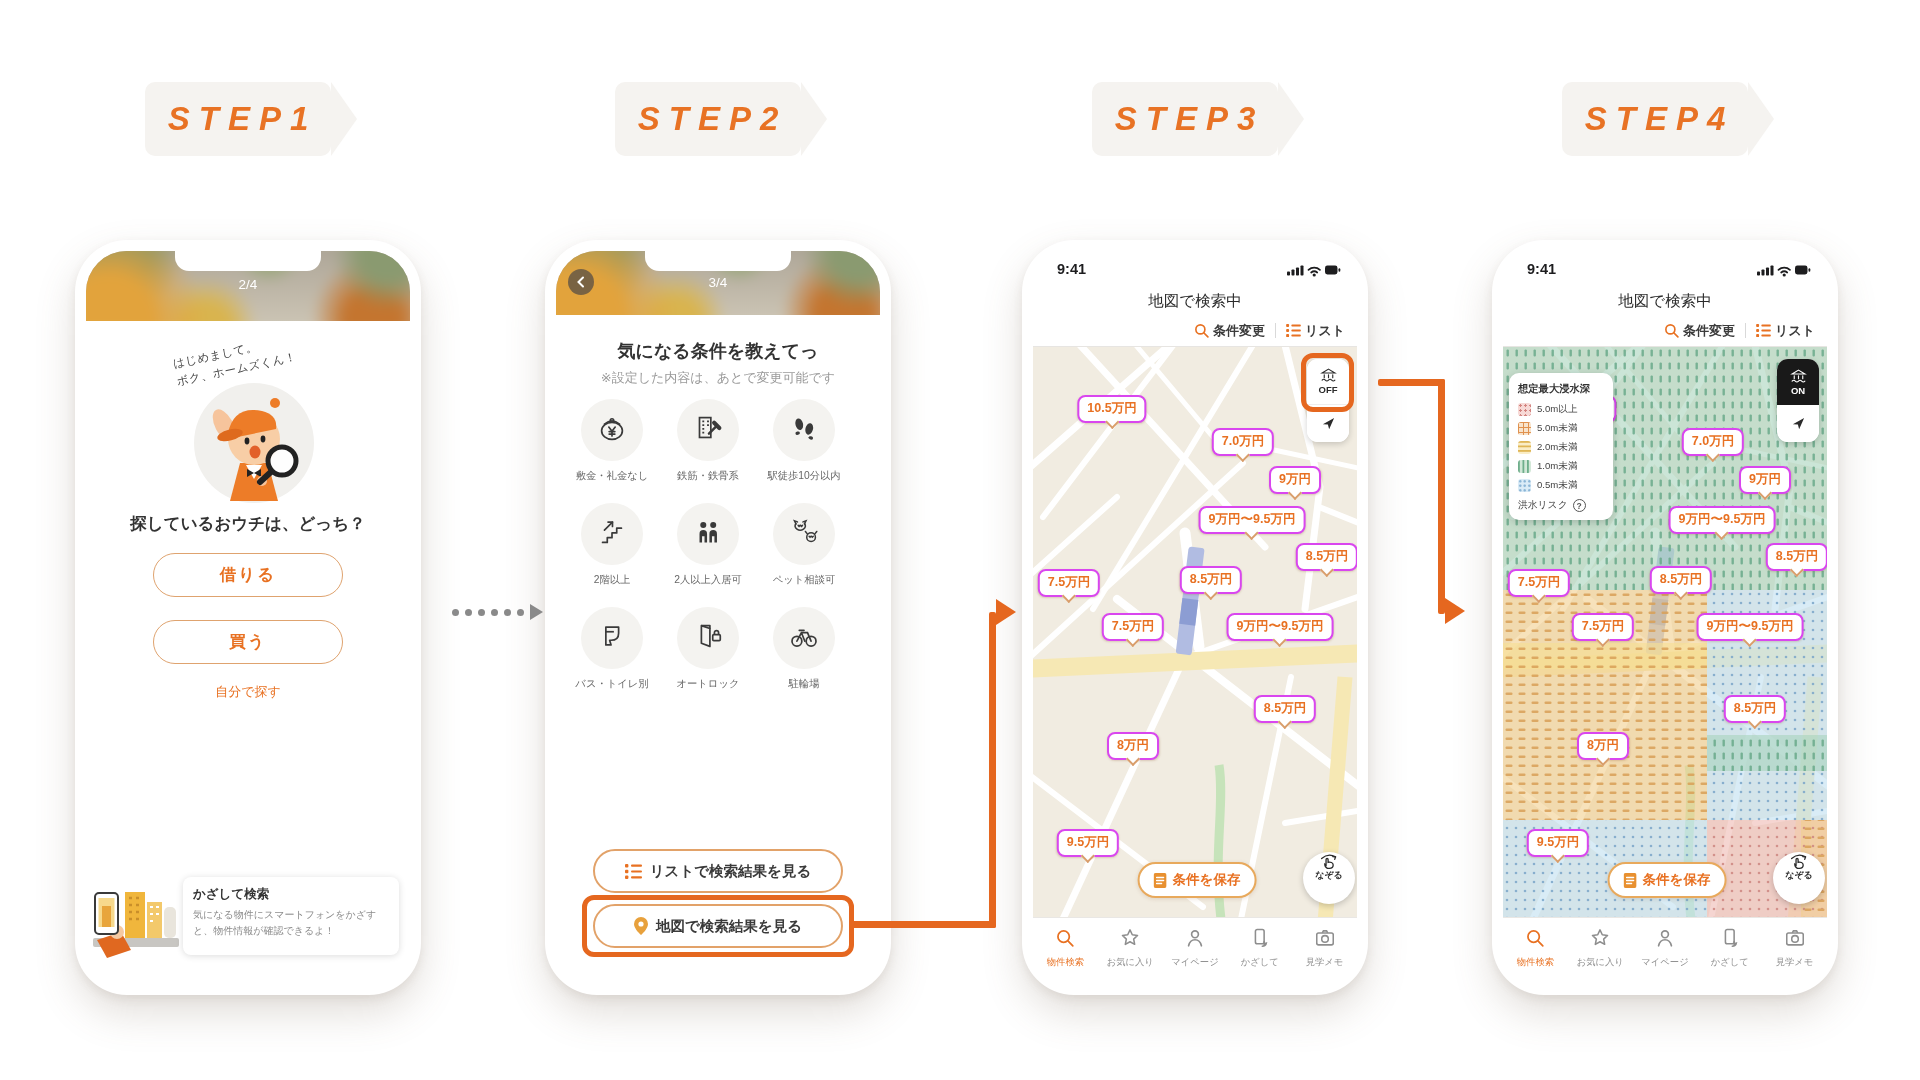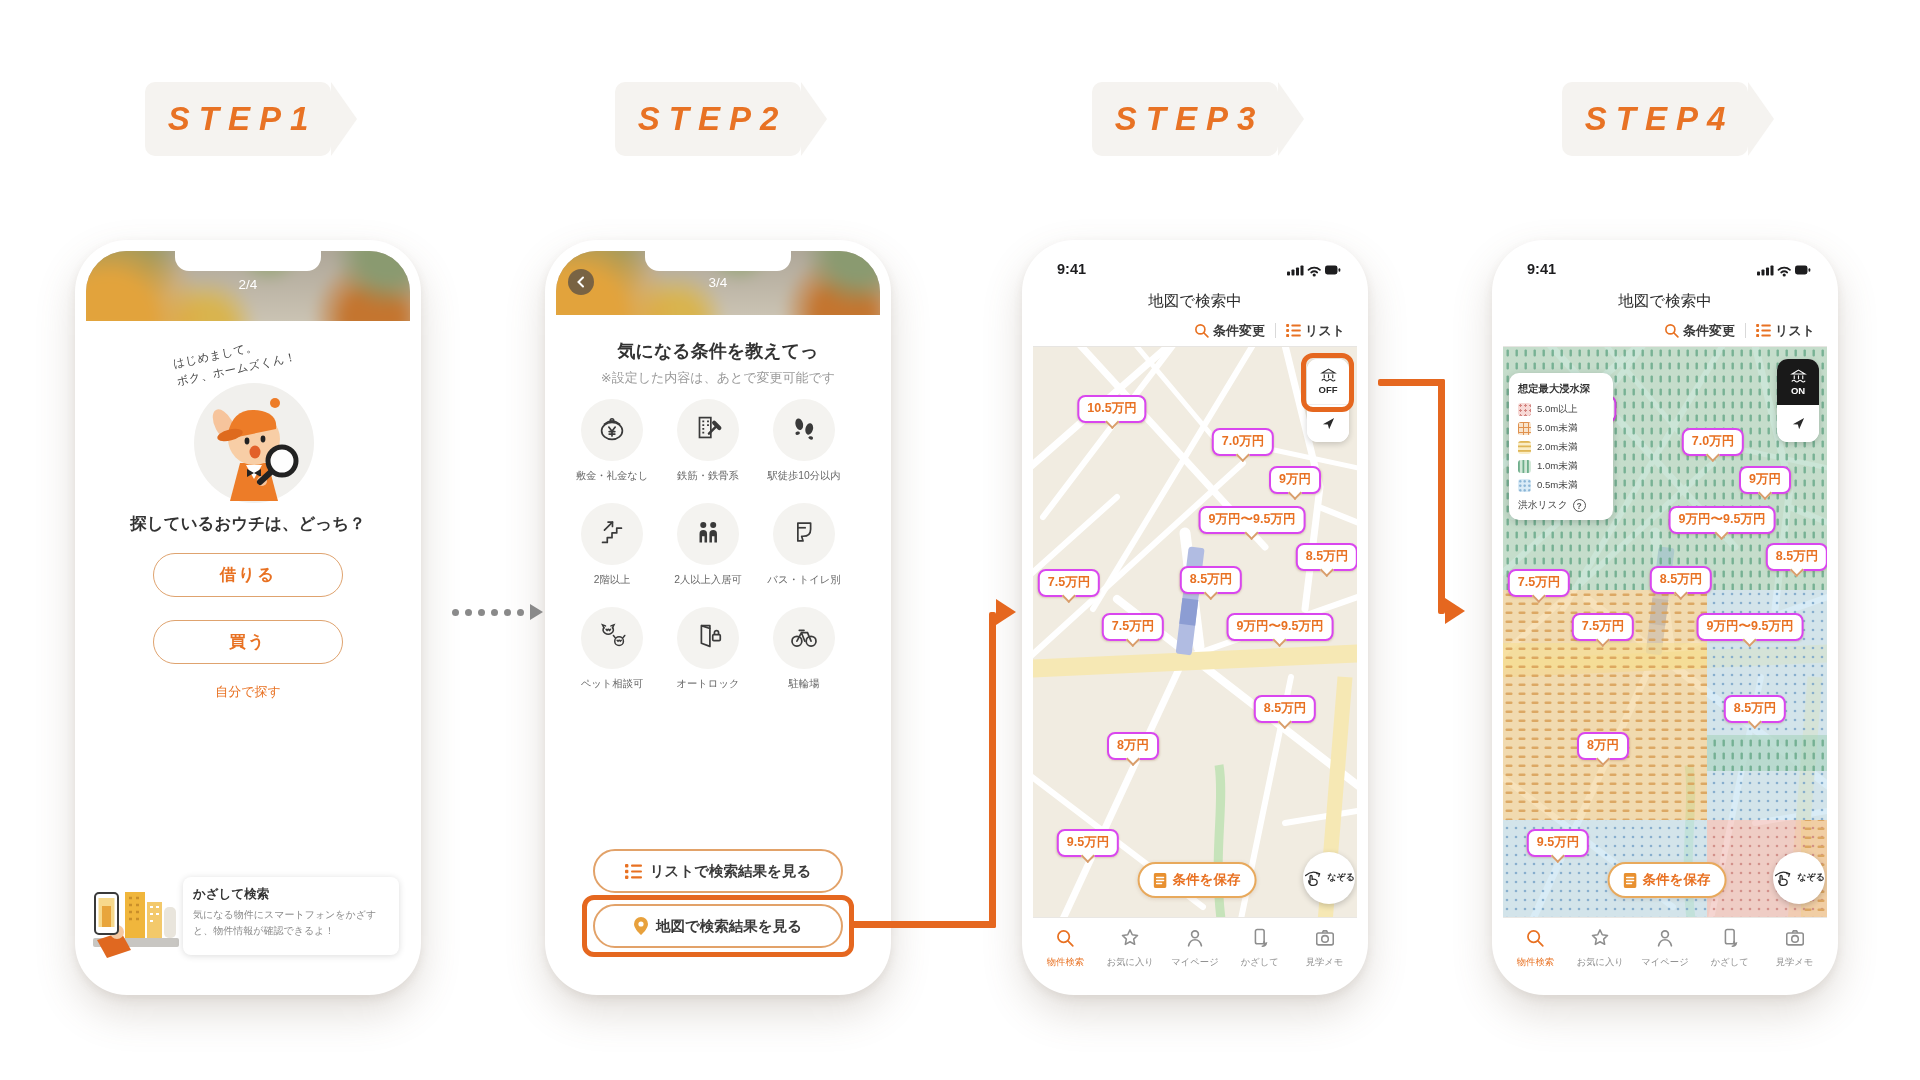--- a/index.html
+++ b/index.html
@@ -84,22 +84,22 @@
   .toggle-capsule { position:absolute; right:8px; top:12px; width:42px; border-radius:11px; overflow:hidden; z-index:40;
                     box-shadow:0 2px 6px rgba(0,0,0,.18); background:#fff; }
   .toggle-top { height:46px; display:flex; flex-direction:column; align-items:center; justify-content:center; gap:1px;
                 background:#fff; color:#2b2b2b; font-size:9.5px; font-weight:bold; border-bottom:1px solid #eee; }
   .toggle-top.on { background:#191919; color:#fff; border-bottom:none; }
   .toggle-nav { height:37px; display:flex; align-items:center; justify-content:center; background:#fff; }
   .save-btn { position:absolute; left:164px; top:533px; transform:translate(-50%,-50%); height:36px; padding:0 14px;
               background:#fff; border:2px solid #E8A95C; border-radius:19px; display:flex; align-items:center; gap:6px;
               color:#E87122; font-size:13.5px; font-weight:bold; z-index:30; box-shadow:0 1px 4px rgba(150,100,60,.2); }
   .trace-btn { position:absolute; left:270px; top:505px; width:52px; height:52px; border-radius:50%; background:#fff;
-               box-shadow:0 2px 6px rgba(0,0,0,.2); display:flex; align-items:center;
-               justify-content:space-between; z-index:30; }
+               box-shadow:0 2px 6px rgba(0,0,0,.2); display:flex; flex-direction:column; align-items:center;
+               justify-content:flex-start; z-index:30; }
   .trace-btn .lbl { font-size:9px; color:#2b2b2b; font-weight:bold; margin-top:-1px; }
   .legend { position:absolute; left:6px; top:26px; width:104px; background:#fff; border-radius:10px; z-index:45;
             box-shadow:0 2px 8px rgba(0,0,0,.18); padding:9px 9px 8px; }
   .legend .lt { font-size:10.3px; font-weight:bold; color:#333; margin-bottom:7px; }
   .legend .li { display:flex; align-items:center; gap:6px; margin-bottom:6px; font-size:9.6px; color:#444; }
   .legend .lf { display:flex; align-items:center; gap:5px; font-size:9.8px; color:#444; margin-top:7px; }
   .qmark { width:13px; height:13px; border:1.2px solid #555; border-radius:50%; font-size:8.5px; color:#555;
            display:flex; align-items:center; justify-content:center; font-weight:bold; }
   .sw { width:13px; height:13px; border-radius:3px; flex:none; }
   .sw-pink   { background:#F7D9D6; background-image:radial-gradient(#D2827E 1px,transparent 1.4px); background-size:5px 5px; }
@@ -284,42 +284,42 @@
                     <circle cx="23.5" cy="10.5" r="3.2"></circle>
                     <path d="M19.5 29 v-9 a4 4 0 0 1 8 0 v9 h-2.7 v-6.5 h-2.6 V29 Z"></path>
                   </g>
                 </svg></span>
             </div>
                    <div class="cond-label">2人以上入居可</div>
           </div>
           <div class="cond">
             <div class="cond-circle">
               <span><svg width="34" height="34" viewBox="0 0 36 36">
-                  <g stroke="#3a3a3a" stroke-width="1.8" fill="none" stroke-linejoin="round">
-                    <path d="M11.5 8.5 h13.5 v6.5 q0 7.5 -8 7.5 h-1.5 l1.5 5 h-5.5 Z"></path>
-                    <path d="M11.5 13.5 h8.5"></path>
-                  </g>
-                </svg></span>
-            </div>
-                   <div class="cond-label">バス・トイレ別</div>
-          </div>
-          <div class="cond">
-            <div class="cond-circle">
-              <span><svg width="34" height="34" viewBox="0 0 36 36">
                   <g stroke="#3a3a3a" stroke-width="1.6" fill="none" stroke-linecap="round">
                     <path d="M9.5 9.5 l-1.6 -3.4 3.2 1.2 M18.5 9.5 l1.6 -3.4 -3.2 1.2"></path>
                     <path d="M9.5 9 a5.3 4.6 0 1 0 9 0"></path>
                     <path d="M11.8 11 l1 1 1 -1 M14.4 11 l1 1 1 -1"></path>
                     <path d="M21.5 20 l-2 -2.6 M29.5 20 l2 -2.6"></path>
                     <circle cx="25.5" cy="23.5" r="4.6"></circle>
                     <path d="M23.4 22.5 l1 1 1 -1 M25.8 22.5 l1 1 1 -1"></path>
                   </g>
                 </svg></span>
             </div>
                    <div class="cond-label">ペット相談可</div>
+          </div>
+          <div class="cond">
+            <div class="cond-circle">
+              <span><svg width="34" height="34" viewBox="0 0 36 36">
+                  <g stroke="#3a3a3a" stroke-width="1.8" fill="none" stroke-linejoin="round">
+                    <path d="M11.5 8.5 h13.5 v6.5 q0 7.5 -8 7.5 h-1.5 l1.5 5 h-5.5 Z"></path>
+                    <path d="M11.5 13.5 h8.5"></path>
+                  </g>
+                </svg></span>
+            </div>
+                   <div class="cond-label">バス・トイレ別</div>
           </div>
           <div class="cond">
             <div class="cond-circle">
               <span><svg width="34" height="34" viewBox="0 0 36 36">
                   <g stroke="#3a3a3a" stroke-width="1.8" fill="none" stroke-linejoin="round">
                     <path d="M11 7 l9 3 v19 l-9 -3.4 Z"></path>
                     <path d="M11 7 h9 v3.4"></path>
                     <rect x="23" y="16.5" width="8" height="6.5" rx="1.2"></rect>
                     <path d="M24.8 16.5 v-2 a2.2 2.2 0 0 1 4.4 0 v2"></path>
                   </g>

